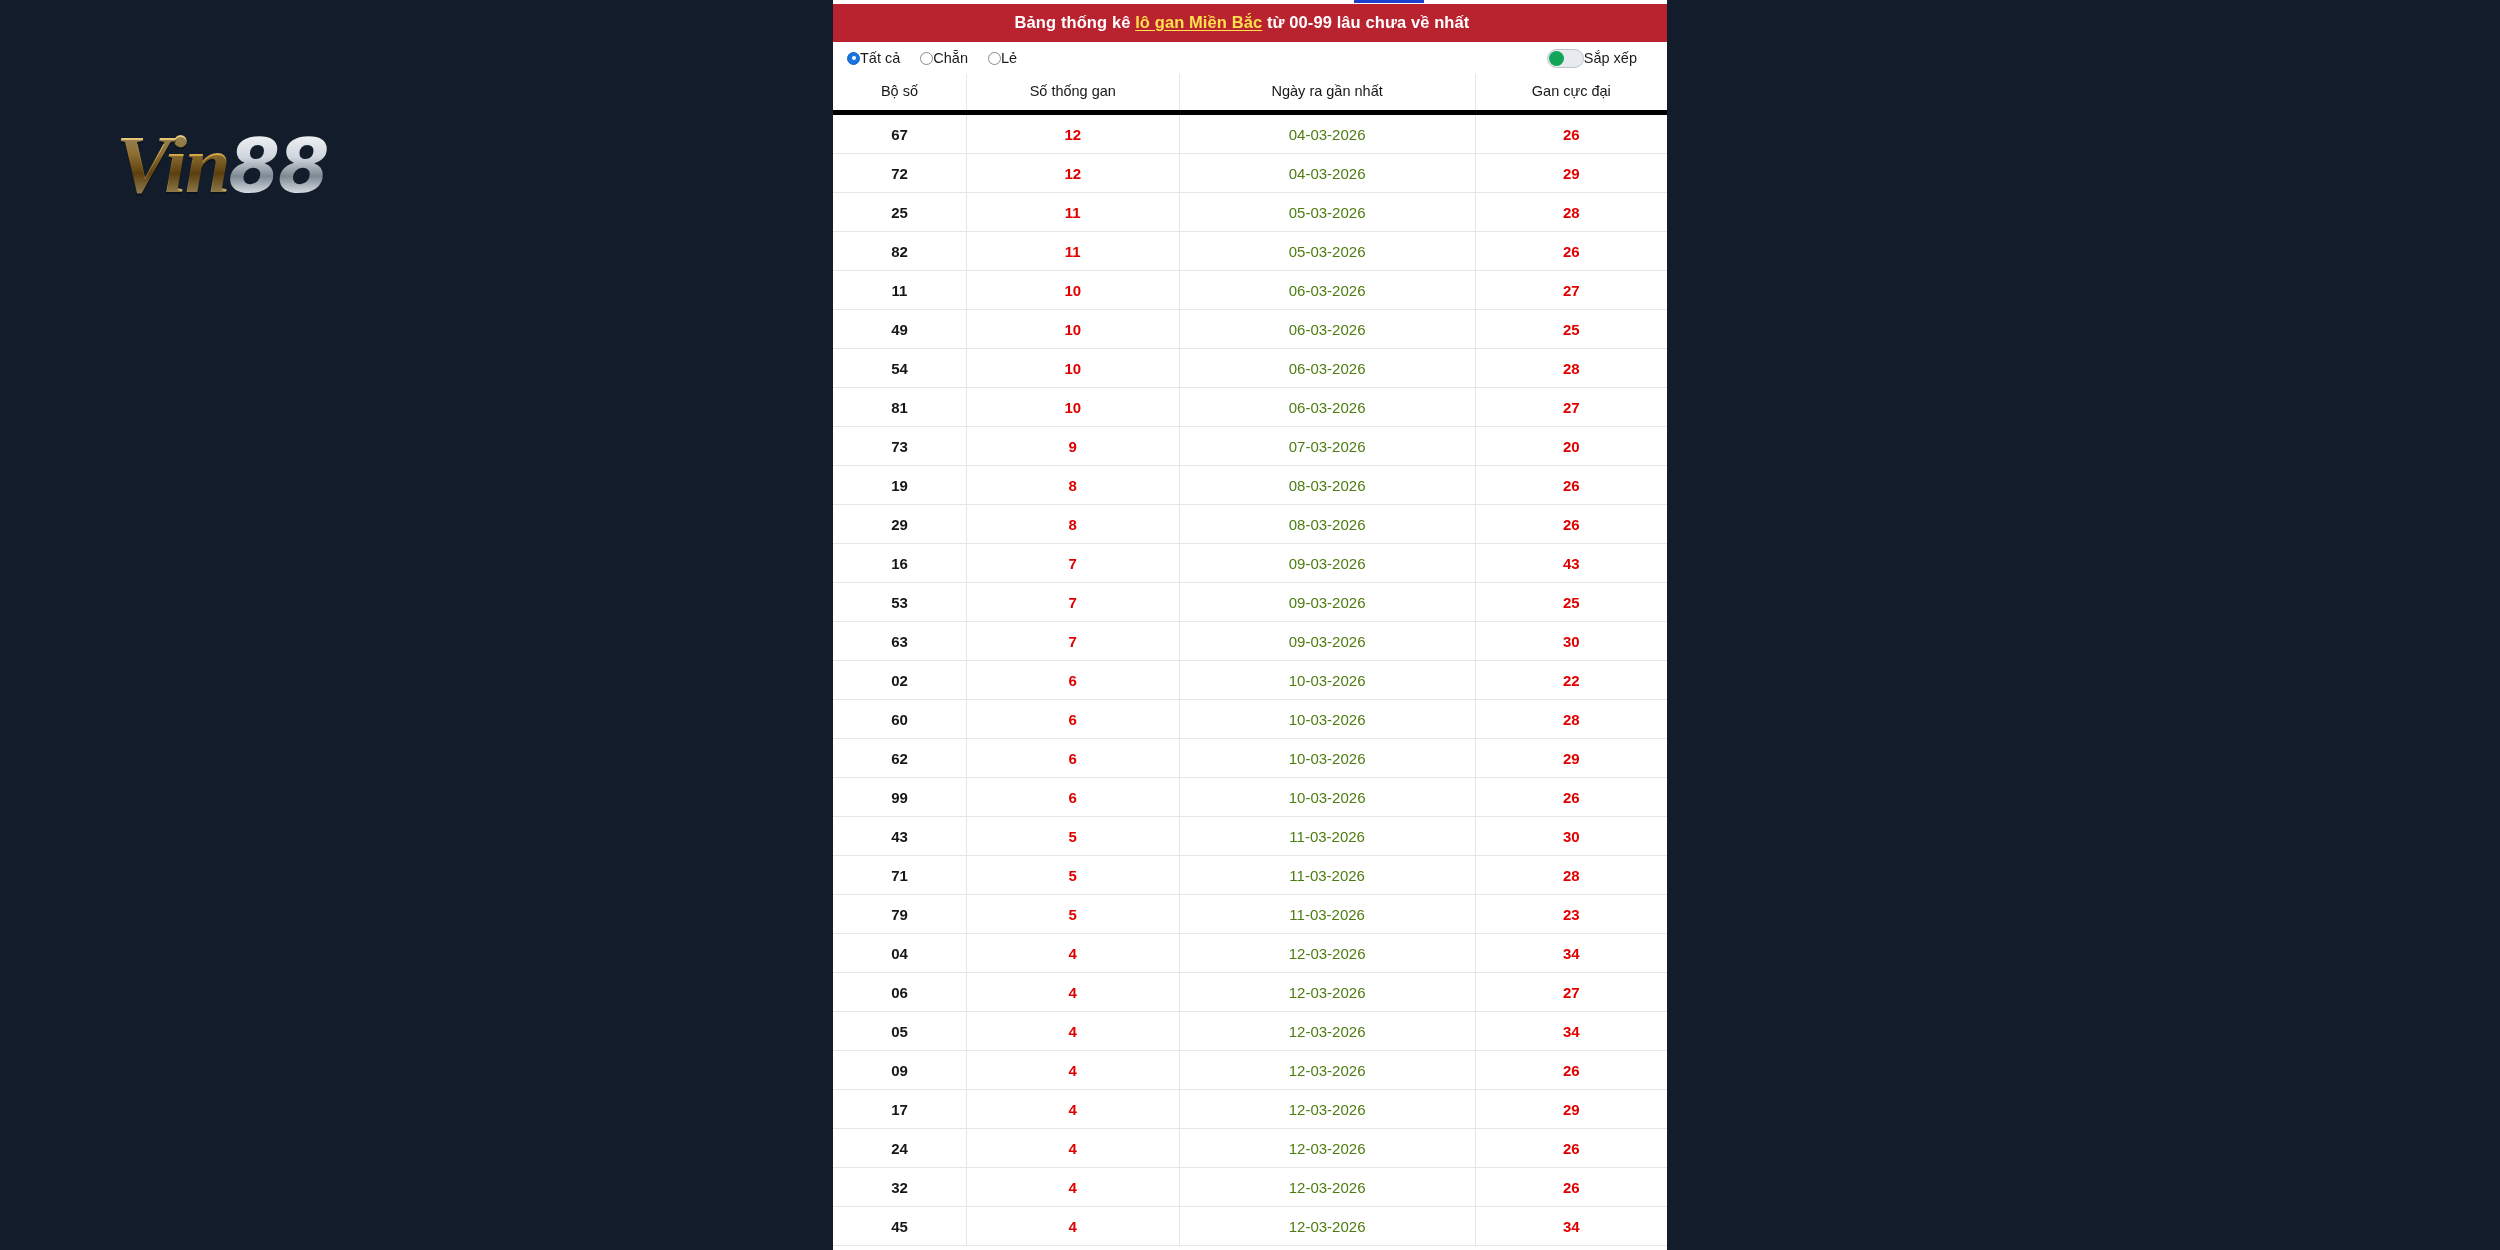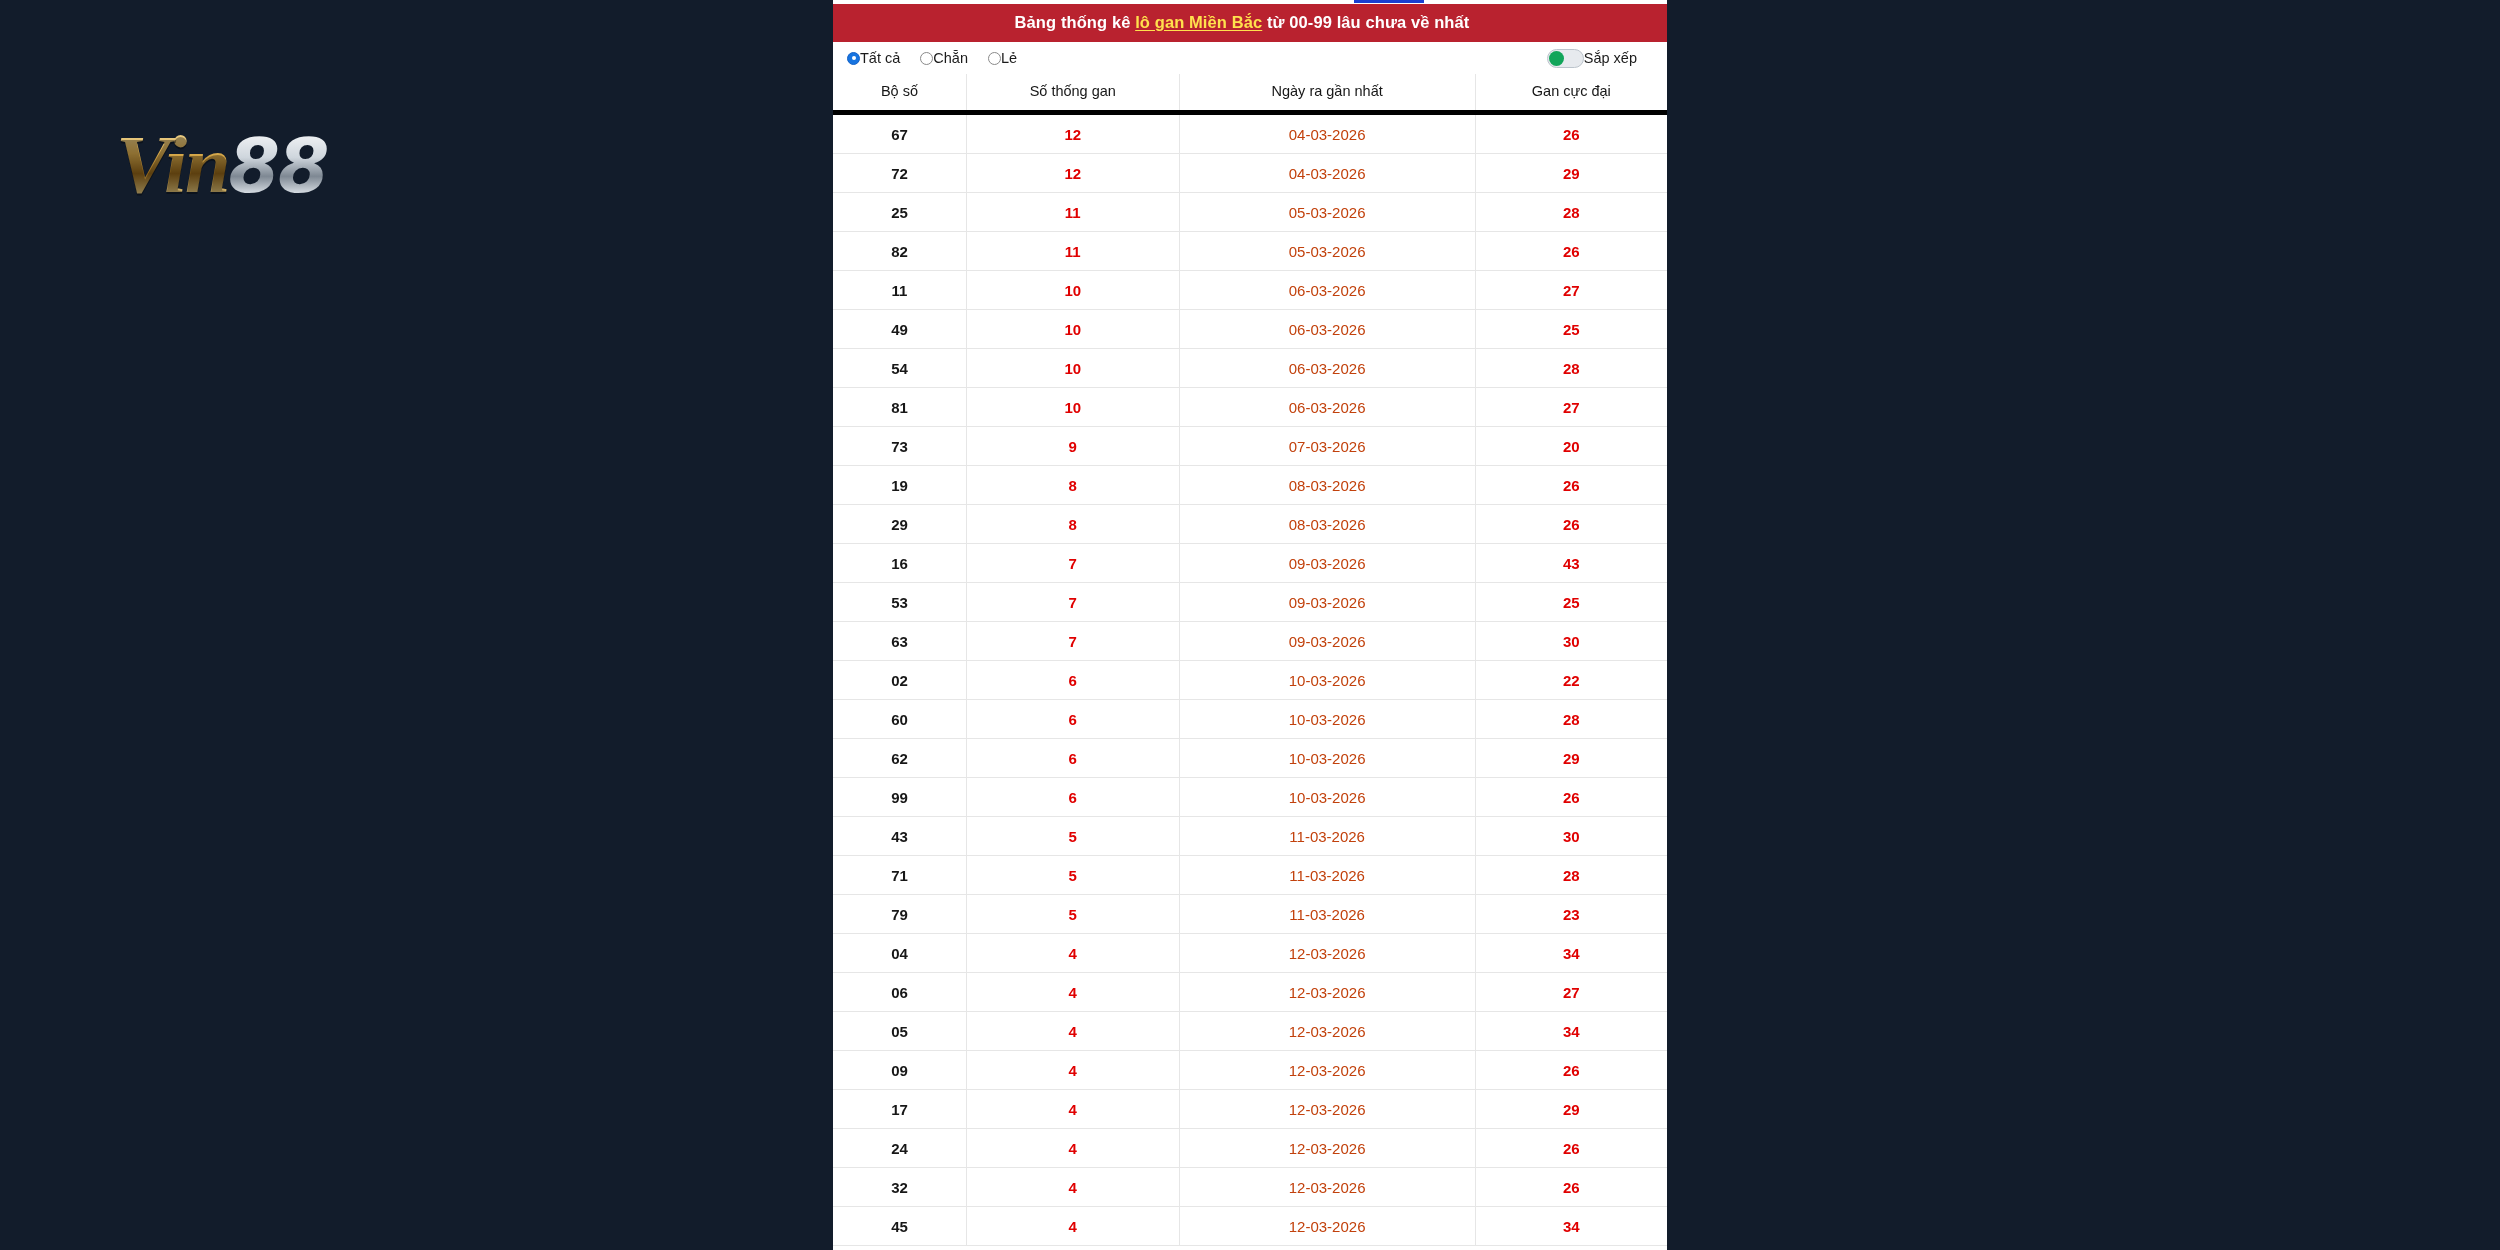--- a/index.html
+++ b/index.html
@@ -148,21 +148,21 @@
     border-right: 1px solid #e6e6e6;
     color: #171717;
     font-weight: bold;
     font-size: 15px;
     height: 26px;
   }
   table.stats td:last-child { border-right: none; }
   table.stats th { border-right: 1px solid #e6e6e6; }
   table.stats th:last-child { border-right: none; }
   table.stats td.red { color: #e00000; }
-  table.stats td.date { font-weight: normal; color: #c2410c; }
+  table.stats td.date { font-weight: normal; color: #4d7c0f; }
   col.c1 { width: 16%; }
   col.c2 { width: 25.5%; }
   col.c3 { width: 35.5%; }
   col.c4 { width: 23%; }
 </style>
 </head>
 <body>
 
 <div id="page">
 

